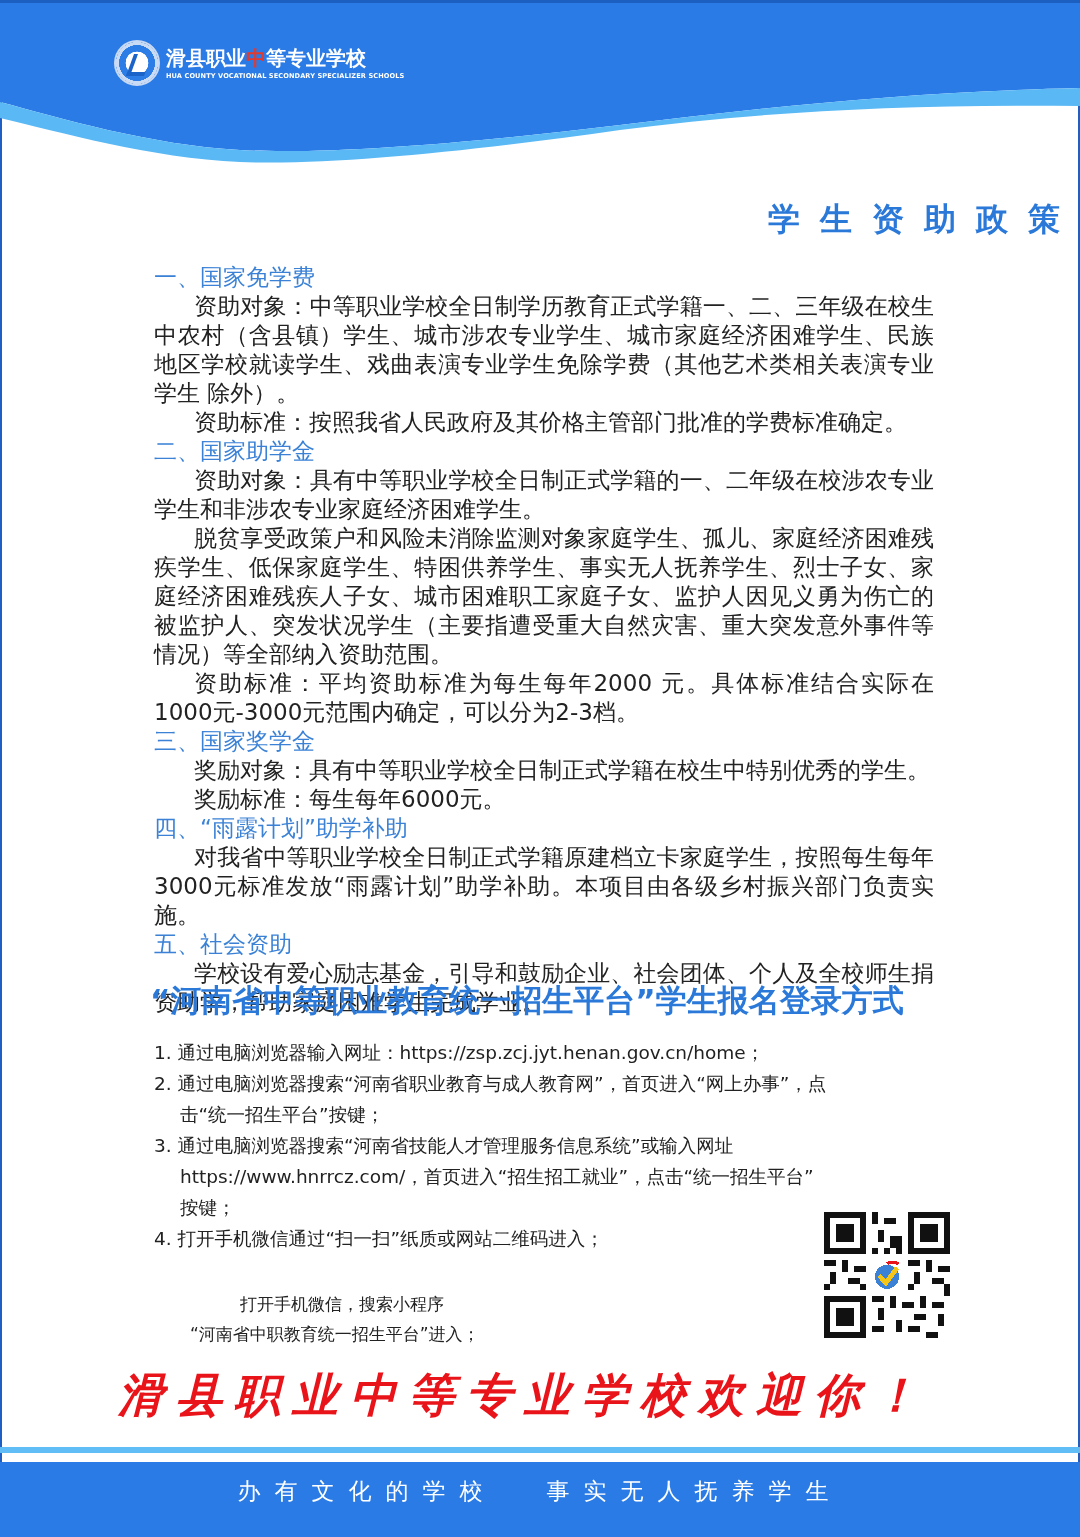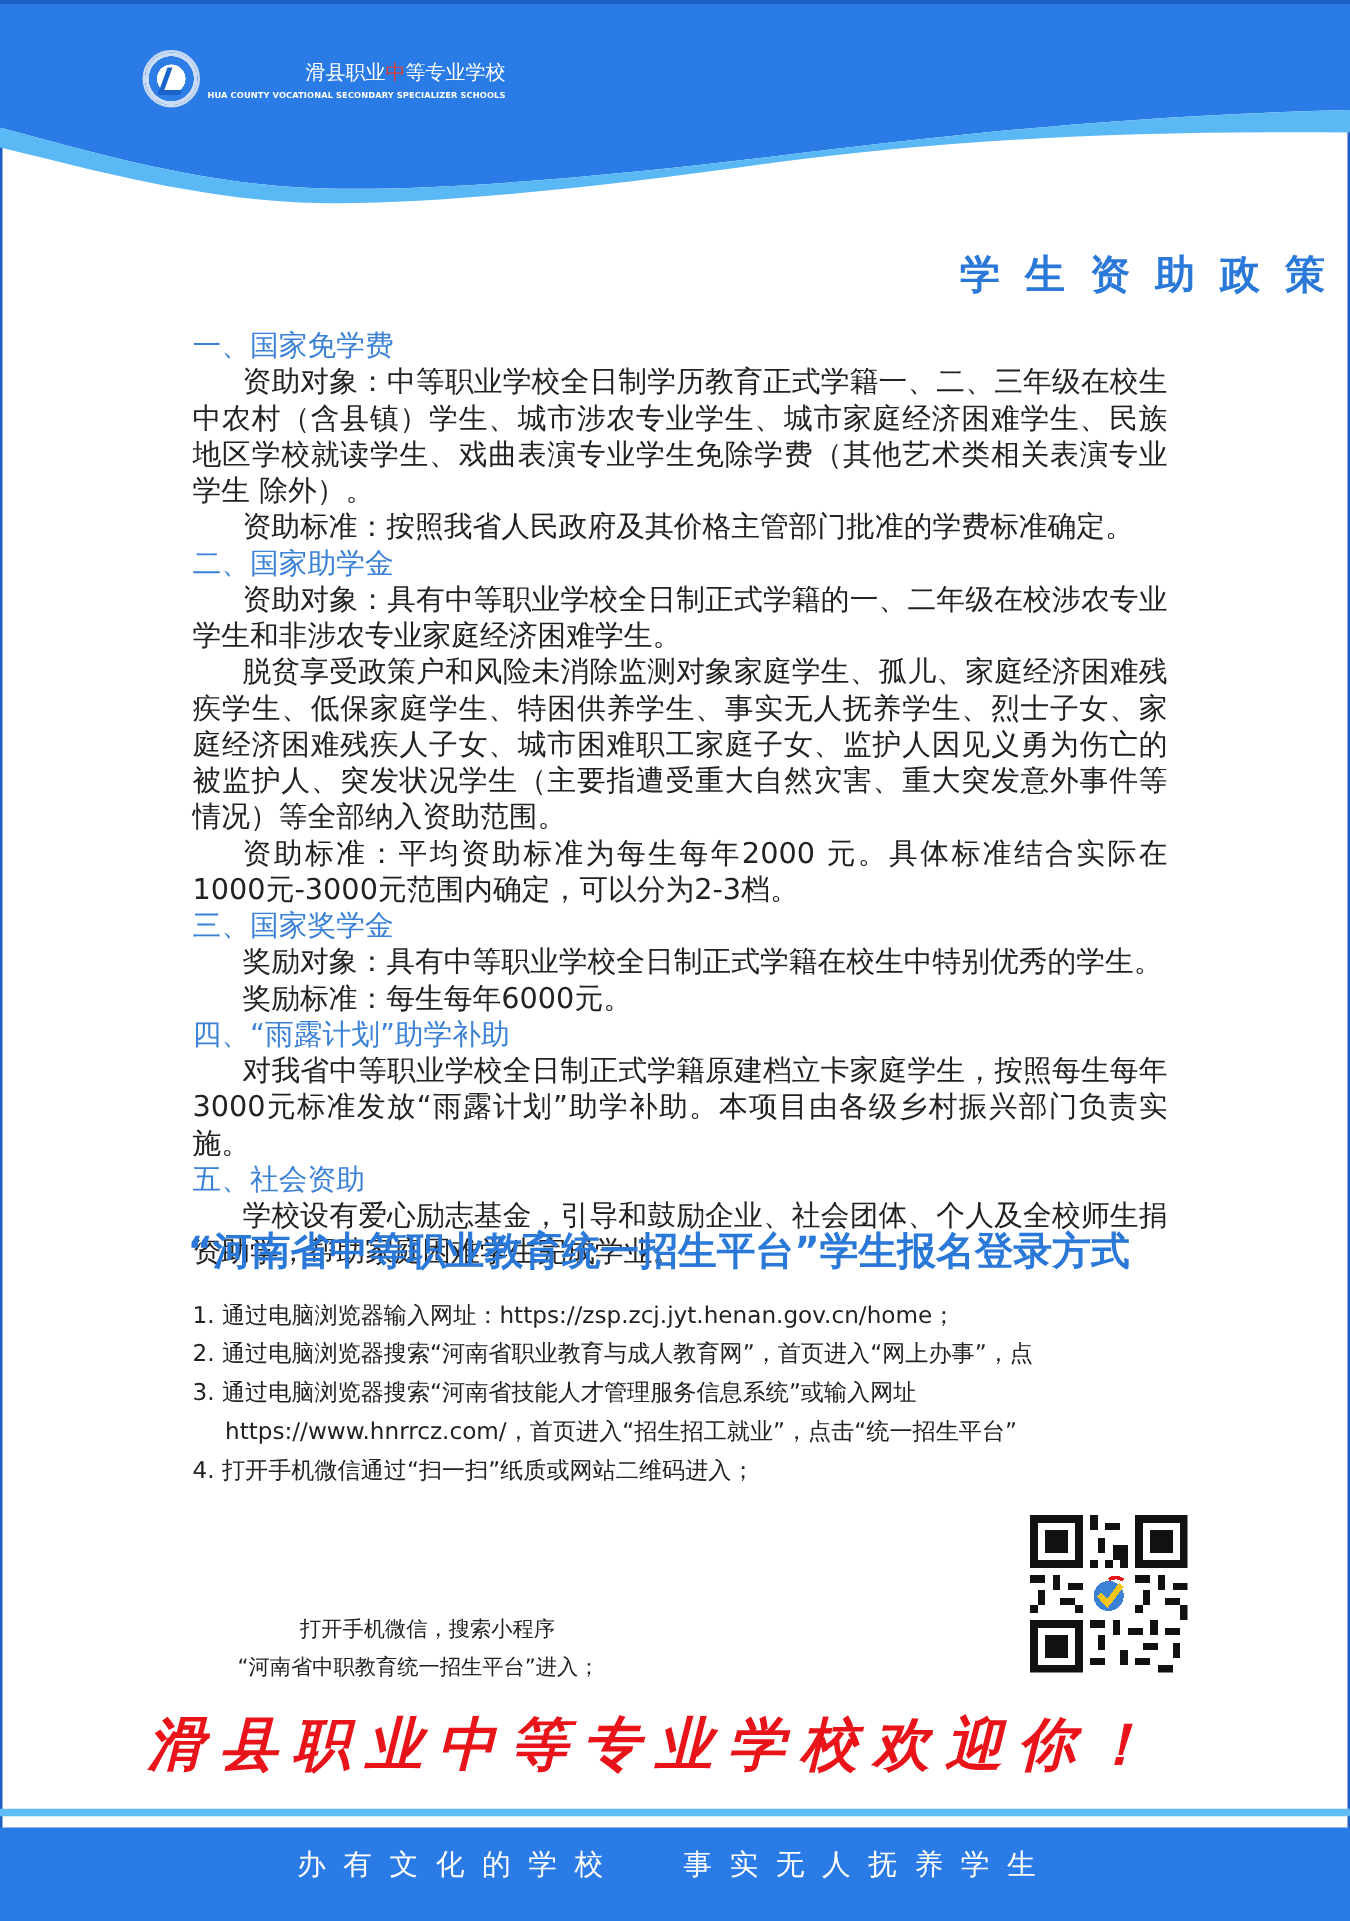--- a/index.html
+++ b/index.html
@@ -19,21 +19,21 @@
   .logo-emblem {
     width:46px; height:46px; border-radius:50%;
     background: radial-gradient(circle at 50% 50%, #ffffff 0 38%, #2d7de6 39% 60%, #c9dbf5 61% 70%, #1a63c8 71%);
     border:2px solid #c7d9f3; box-sizing:border-box; position:relative;
   }
   .logo-emblem::after {
     content:""; position:absolute; left:14px; top:12px; width:14px; height:18px;
     border-left:4px solid #1a63c8; border-bottom:4px solid #1a63c8; transform:skewX(-20deg);
   }
   .logo-text { margin-left:6px; color:#fff; }
-  .logo-cn { font-size:16px; font-weight:normal; letter-spacing:0px; line-height:26px;text-align:right; }
+  .logo-cn { font-size:20px; font-weight:bold; letter-spacing:0px; line-height:26px; }
   .logo-cn .mid { color:#e23a2e; }
   .logo-en { font-size:6.6px; font-weight:bold; letter-spacing:0.1px; line-height:10px; }
   .motto { position:absolute; left:462px; top:42px; color:#fff; font-size:28px; letter-spacing:6px; white-space:nowrap; }
   .motto span { margin-right:22px; }
 
   
   .page-title {
     position:absolute; left:0; width:1080px; top:198px; text-align:right;
     color:#2a78d8; font-size:32px; font-weight:bold; letter-spacing:20px;
   }
@@ -112,24 +112,26 @@
     <div class="sec-head">五、社会资助</div>
     <div class="para">学校设有爱心励志基金，引导和鼓励企业、社会团体、个人及全校师生捐资助学，帮助家庭困难学生完成学业。</div>
   </div>
 </div>
 
 <div class="sub-title">“河南省中等职业教育统一招生平台”学生报名登录方式</div>
 <div class="steps">
   <div><span>1. 通过电脑浏览器输入网址：https://zsp.zcj.jyt.henan.gov.cn/home；</span></div>
   <div>
     <div>2. 通过电脑浏览器搜索“河南省职业教育与成人教育网”，首页进入“网上办事”，点</div>
+    <div class="step-cont">击“统一招生平台”按键；</div>
   </div>
   <div>
     <div>3. 通过电脑浏览器搜索“河南省技能人才管理服务信息系统”或输入网址</div>
     <div class="step-cont">https://www.hnrrcz.com/，首页进入“招生招工就业”，点击“统一招生平台”</div>
+    <div class="step-cont">按键；</div>
   </div>
   <div><span>4. 打开手机微信通过“扫一扫”纸质或网站二维码进入；</span></div>
 </div>
 <div class="mini">
   <div class="l1">打开手机微信，搜索小程序</div>
   <div>“河南省中职教育统一招生平台”进入；</div>
 </div>
 
 <div class="qr">
   <svg width="126" height="126" viewBox="0 0 21 21" shape-rendering="crispEdges">

